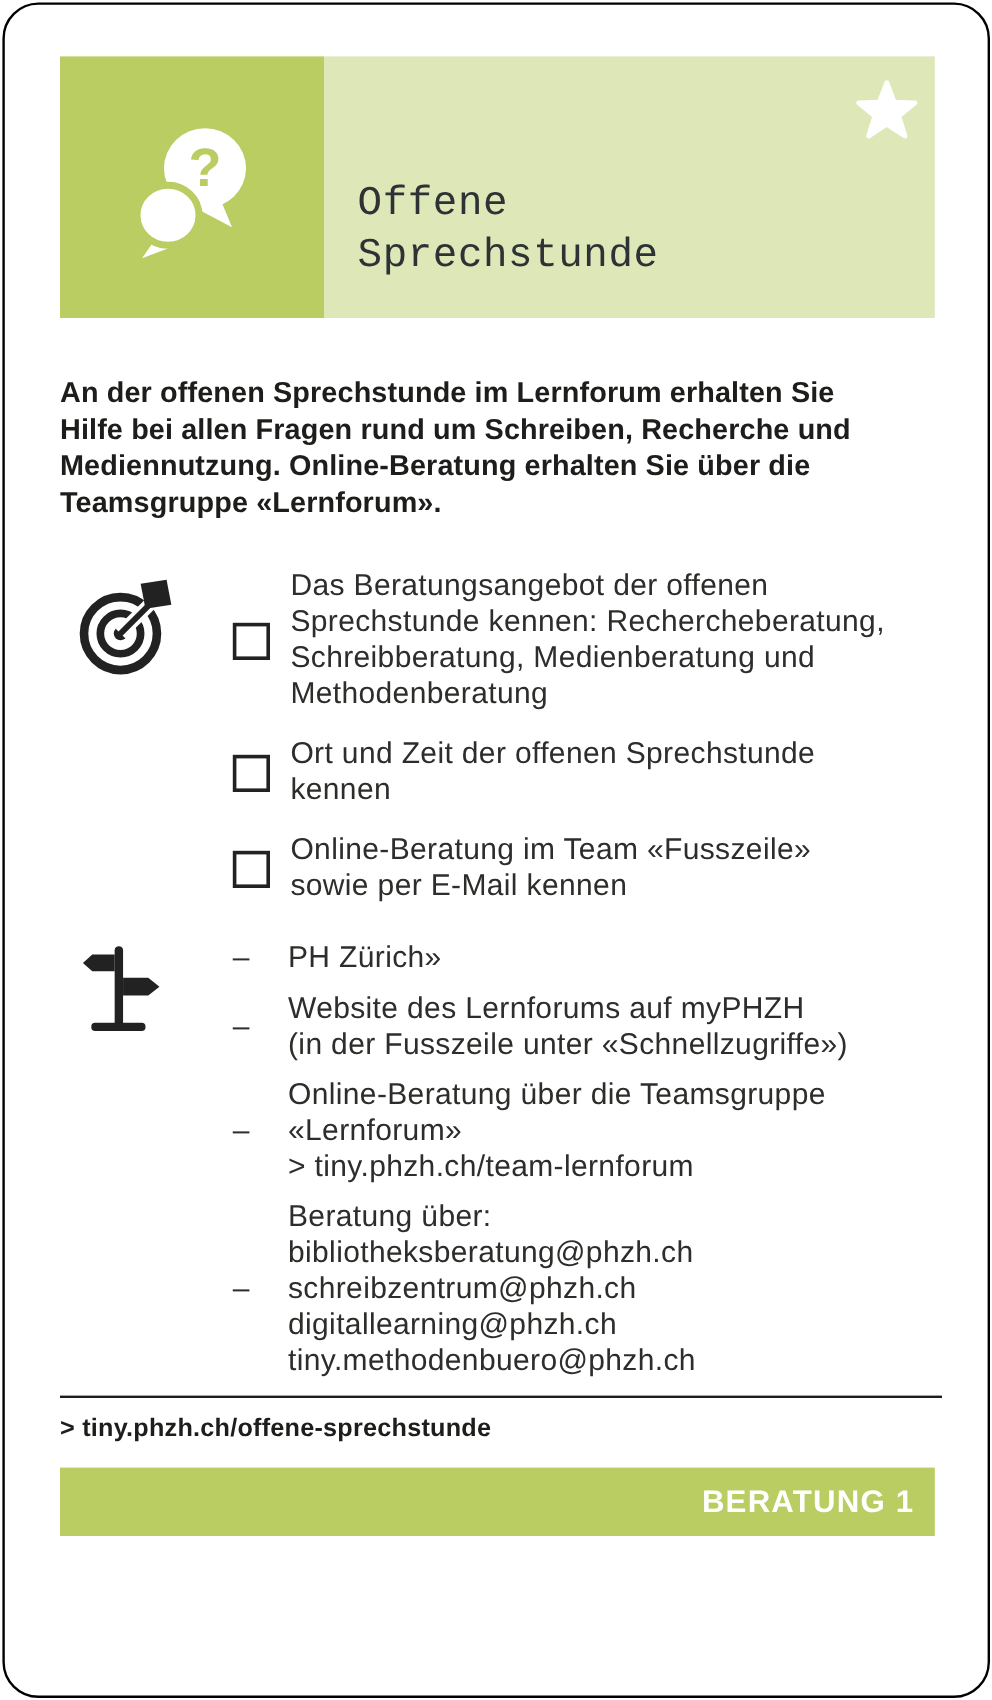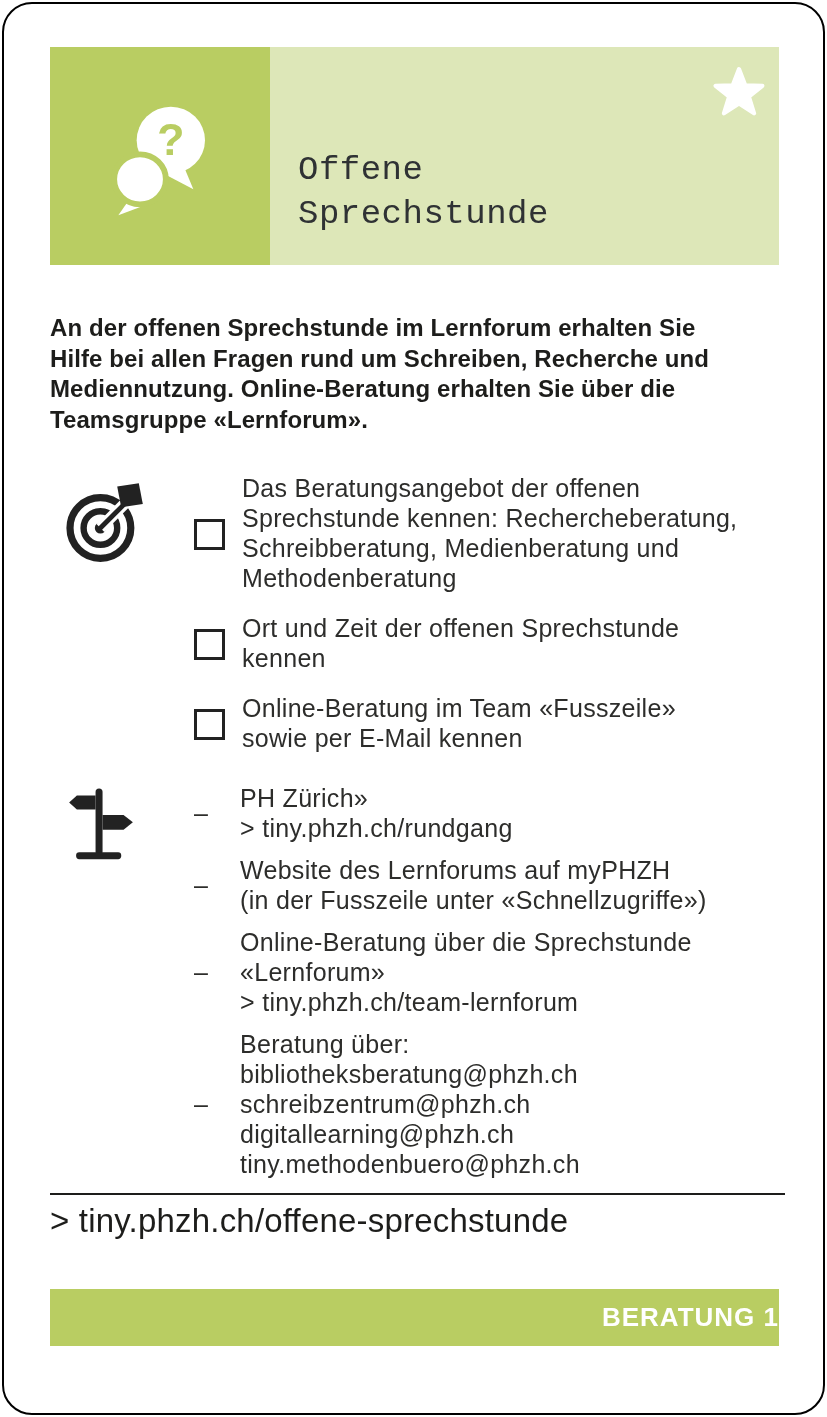--- a/index.html
+++ b/index.html
@@ -26,23 +26,23 @@
   .items{flex:1;display:flex;flex-direction:column;}
   .goals .items{gap:20px;}
   .resources .items{gap:12px;}
   .item{display:flex;align-items:center;margin-left:12px;}
   .checkbox{width:25px;height:25px;flex:none;border:3px solid #222;margin-right:17px;margin-top:2px;background:#fff;}
   .dash{width:31px;flex:none;margin-right:15px;font-size:25px;line-height:30px;color:#2d2d2b;}
   .lines{font-size:25px;line-height:30px;color:#2d2d2b;letter-spacing:0.3px;}
   .lines div{white-space:nowrap;}
   
   .rule{margin-top:14px;border-top:2px solid #1d1d1b;width:735px;}
-  .footer-link{margin-top:11px;font-weight:normal;font-size:33px;line-height:30px;color:#1d1d1b;letter-spacing:0.2px;}
-  .badge-bar{margin-top:53px;height:57px;background:var(--green);display:flex;align-items:center;
-             justify-content:flex-end;box-sizing:border-box;}
+  .footer-link{margin-top:11px;font-weight:bold;font-size:21px;line-height:30px;color:#1d1d1b;letter-spacing:0.2px;}
+  .badge-bar{margin-top:17px;height:57px;background:var(--green);display:flex;align-items:center;
+             justify-content:flex-end;padding-right:17px;box-sizing:border-box;}
   .badge-bar span{color:#fff;font-weight:bold;font-size:26px;letter-spacing:1px;}
 </style>
 </head>
 <body>
 
 <div class="card" id="card">
 
   <div class="header">
     <div class="header-left">
       <svg class="bubble-icon" width="100" height="122" viewBox="0 0 120 146" aria-hidden="true">
@@ -116,34 +116,33 @@
         <rect x="13" y="85" width="58" height="9" rx="4" fill="#222"></rect>
         <path d="M38 12 L14 12 L4 21 L14 30 L38 30 Z" fill="#222"></path>
         <path d="M47 37 L74 37 L86 46.5 L74 56 L47 56 Z" fill="#222"></path>
       </svg>
     </div>
     <div class="items">
       <div class="item">
         <span class="dash">–</span>
         <div class="lines">
             <div>PH Zürich»</div>
-            <div>&gt; tiny.phzh.ch/rundgang</div>
           </div>
       </div>
       <div class="item">
         <span class="dash">–</span>
         <div class="lines">
             <div>Website des Lernforums auf myPHZH</div>
             <div>(in der Fusszeile unter «Schnellzugriffe»)</div>
           </div>
       </div>
       <div class="item">
         <span class="dash">–</span>
         <div class="lines">
-            <div>Online-Beratung über die Sprechstunde</div>
+            <div>Online-Beratung über die Teamsgruppe</div>
             <div>«Lernforum»</div>
             <div>&gt; tiny.phzh.ch/team-lernforum</div>
           </div>
       </div>
       <div class="item">
         <span class="dash">–</span>
         <div class="lines">
             <div>Beratung über:</div>
             <div>bibliotheksberatung@phzh.ch</div>
             <div>schreibzentrum@phzh.ch</div>

